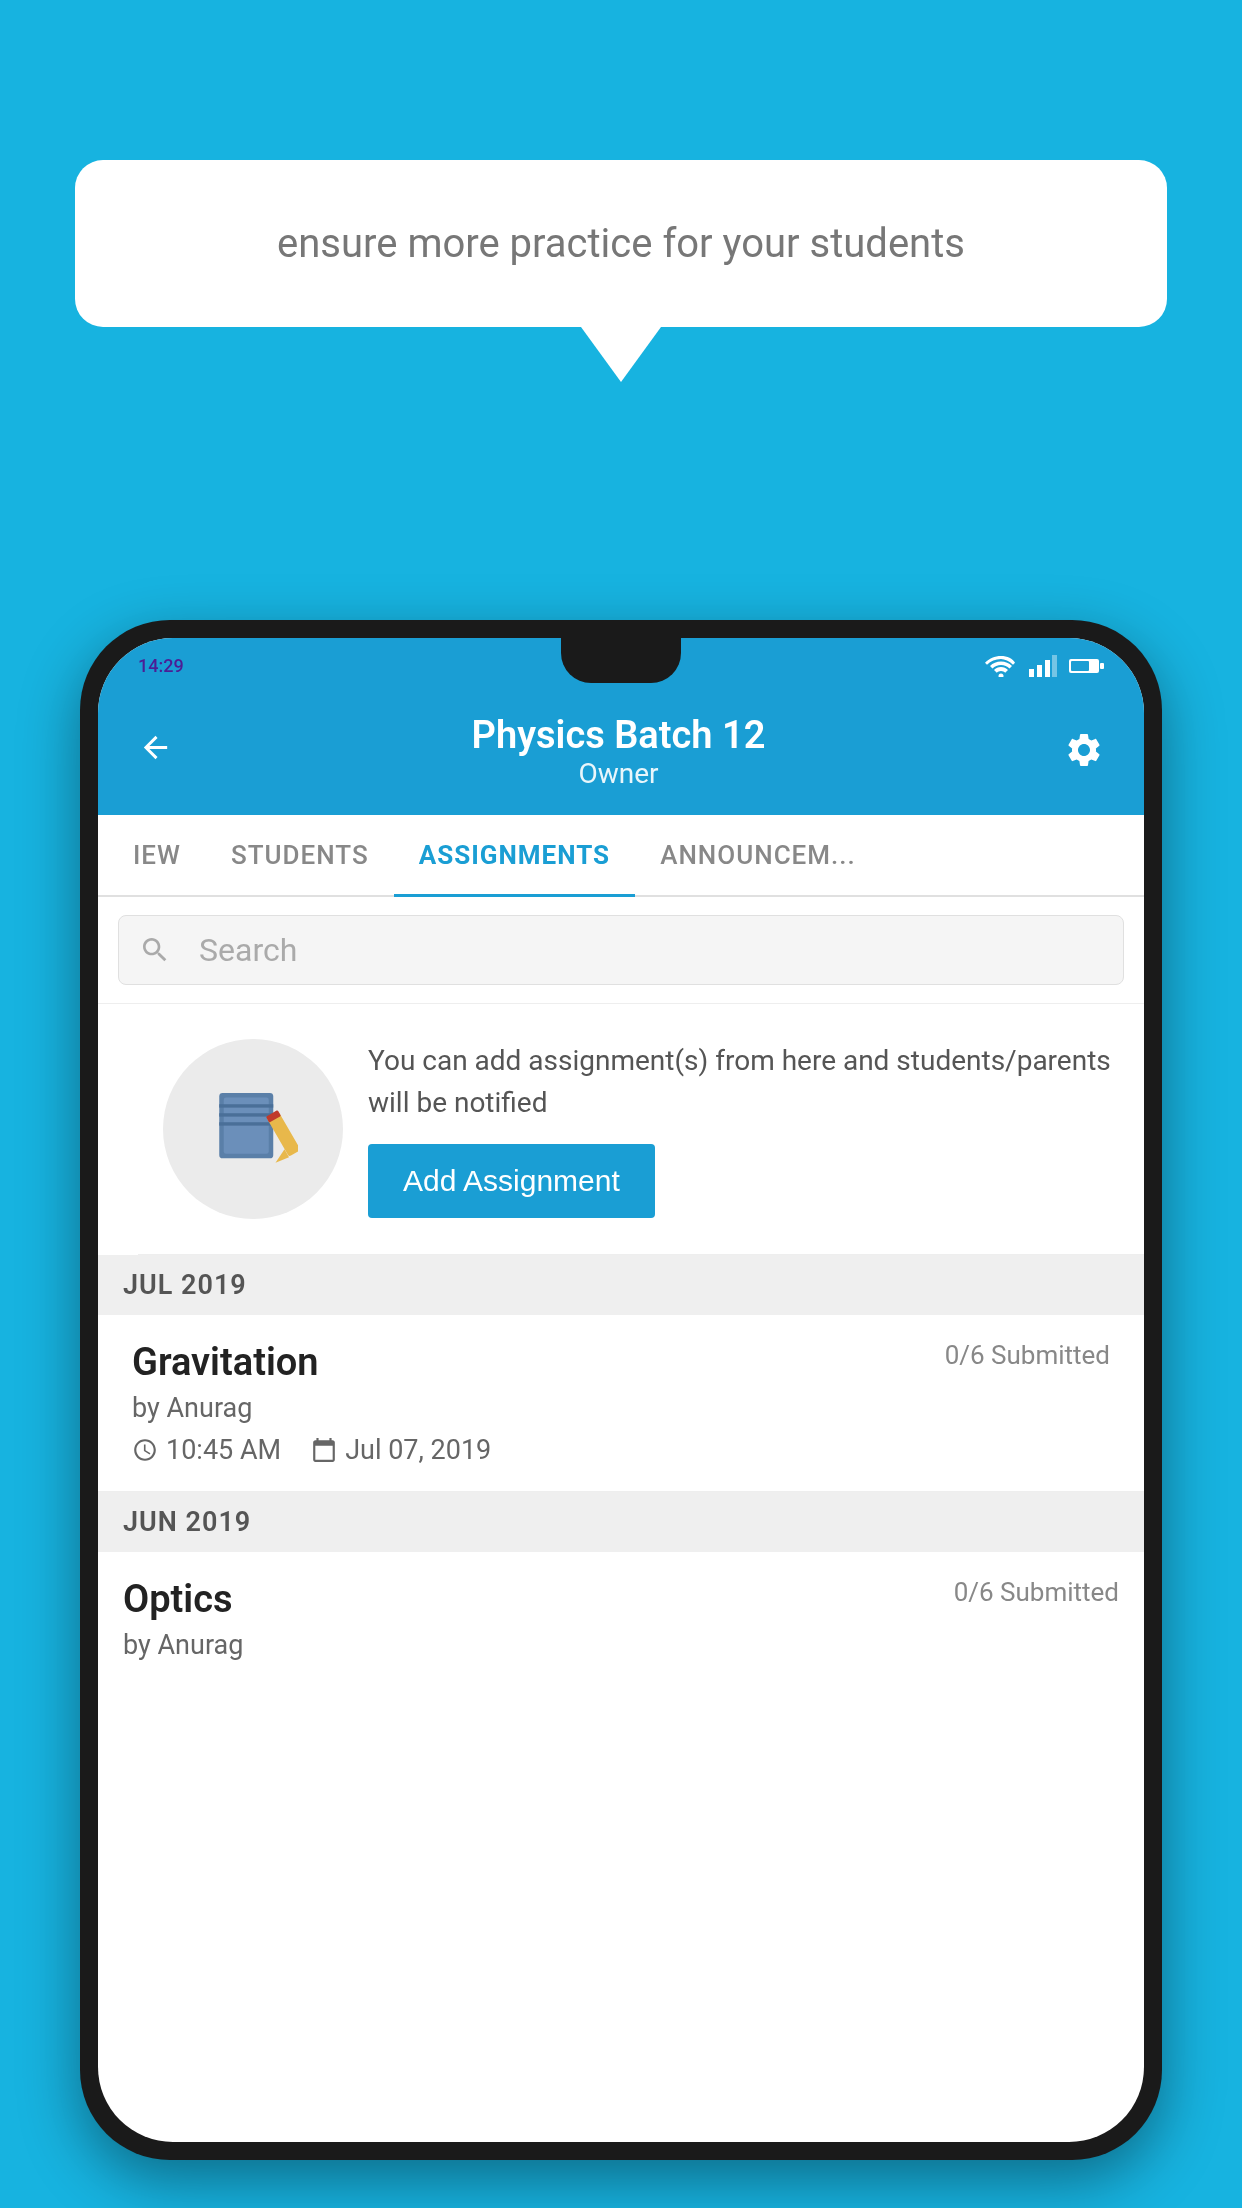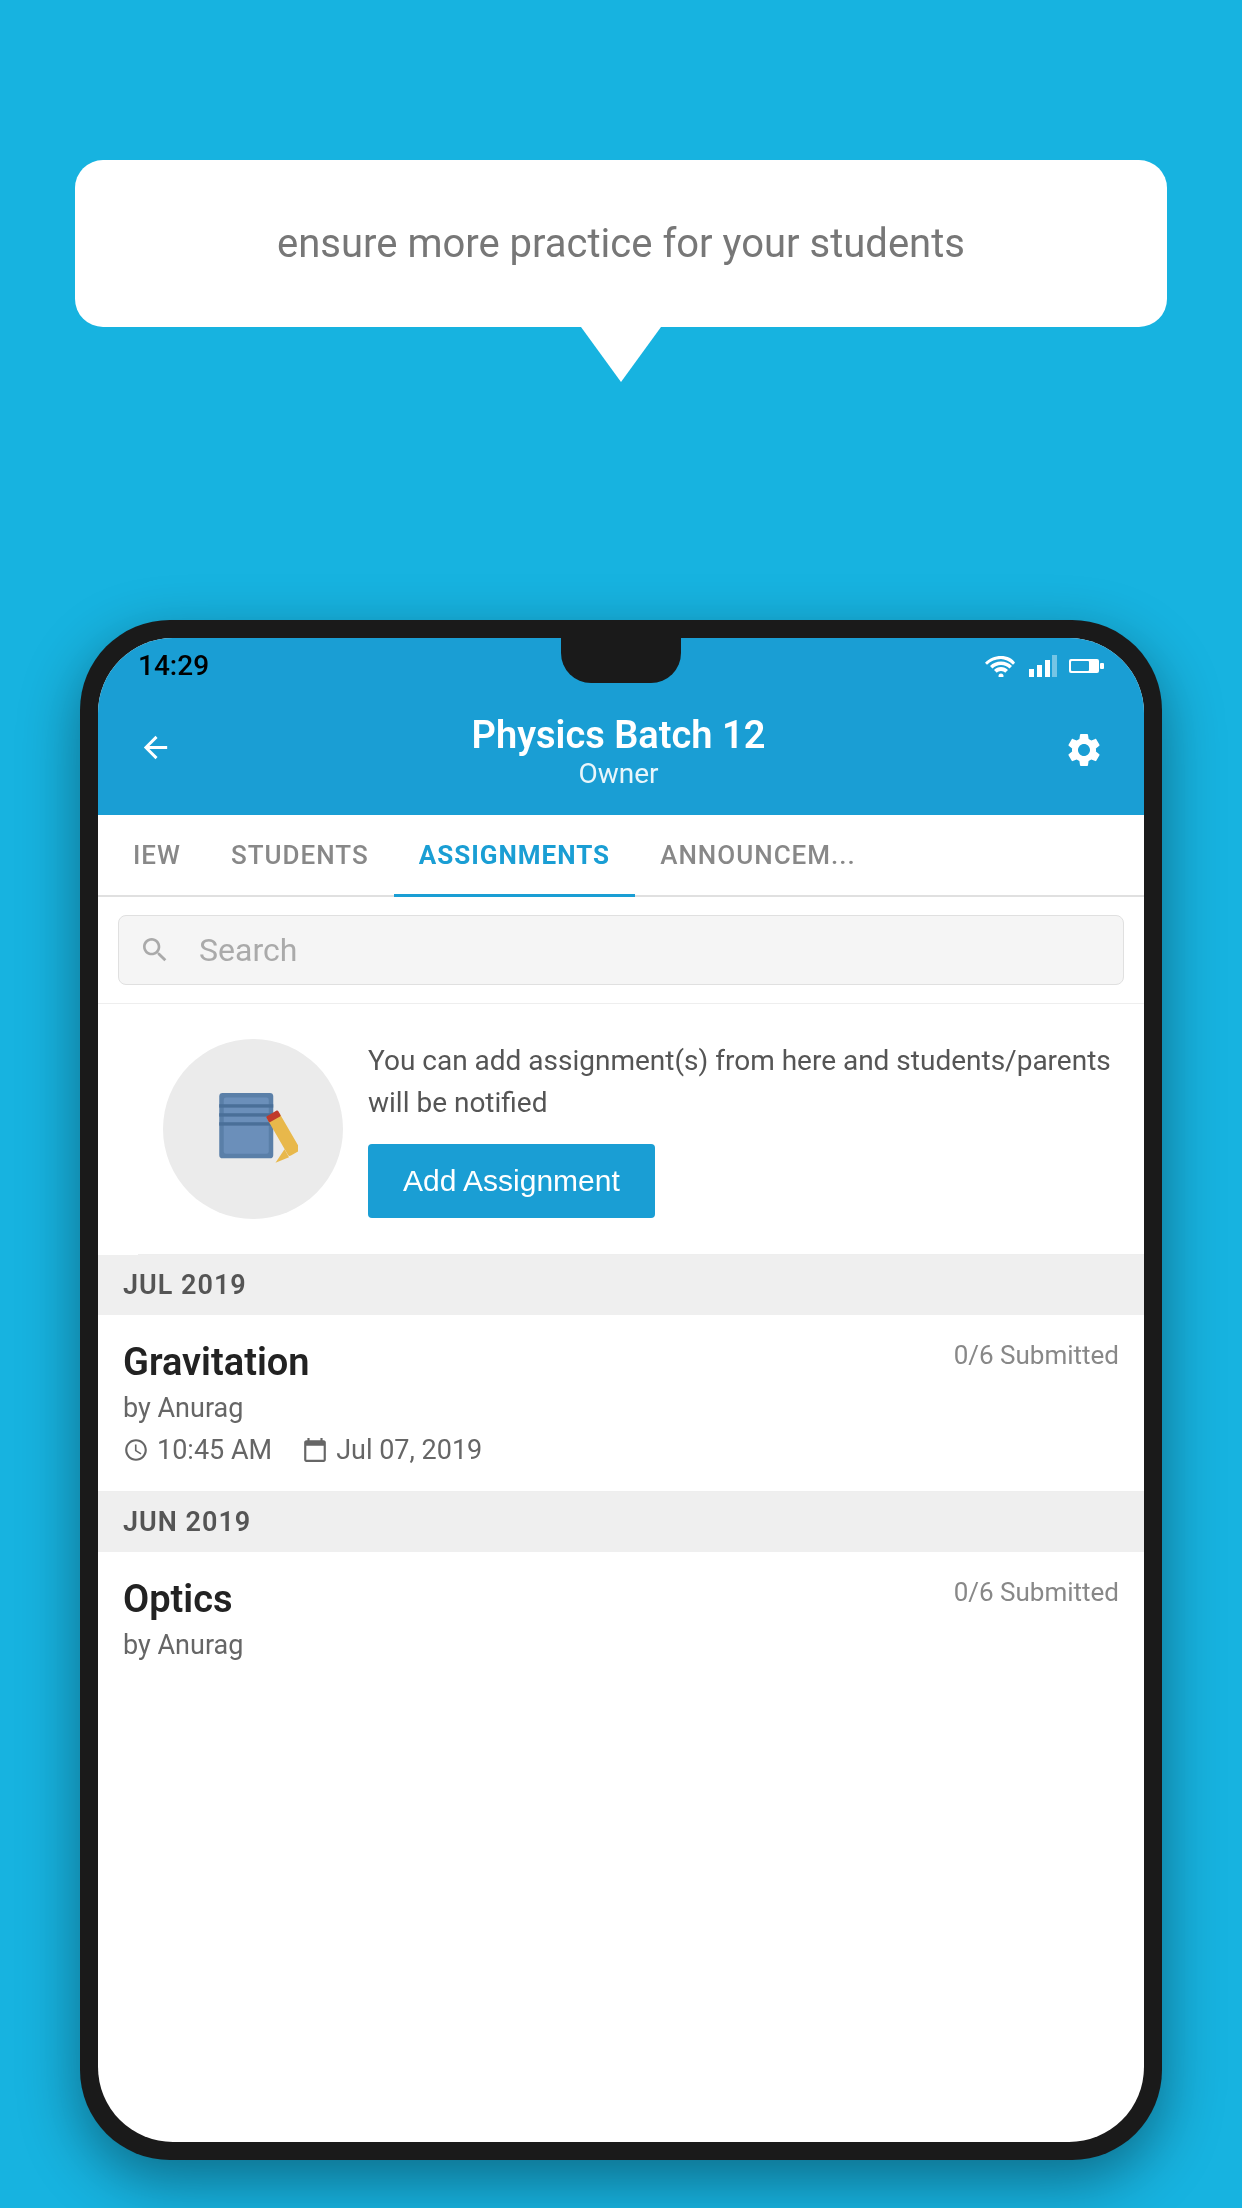--- a/index.html
+++ b/index.html
@@ -85,22 +85,22 @@
     .status-bar {
       background: #1a9ed4;
       height: 55px;
       display: flex;
       align-items: center;
       justify-content: space-between;
       padding: 0 40px;
     }
 
     .status-time {
-      color: #000000;
-      font-size: 28px;
+      color: #4c1d95;
+      font-size: 18px;
       font-weight: 500;
     }
 
     .status-icons {
       display: flex;
       align-items: center;
       gap: 12px;
     }
 
     .status-icons svg {
@@ -265,21 +265,21 @@
       padding: 14px 25px;
       font-size: 27px;
       font-weight: 600;
       color: #555;
       letter-spacing: 1px;
     }
 
     
     .assignment-item {
       background: white;
-      padding: 25px 25px;
+      padding: 25px 34px;
       border-bottom: 1px solid #eee;
     }
 
     .assignment-top-row {
       display: flex;
       justify-content: space-between;
       align-items: flex-start;
       margin-bottom: 8px;
     }
 

